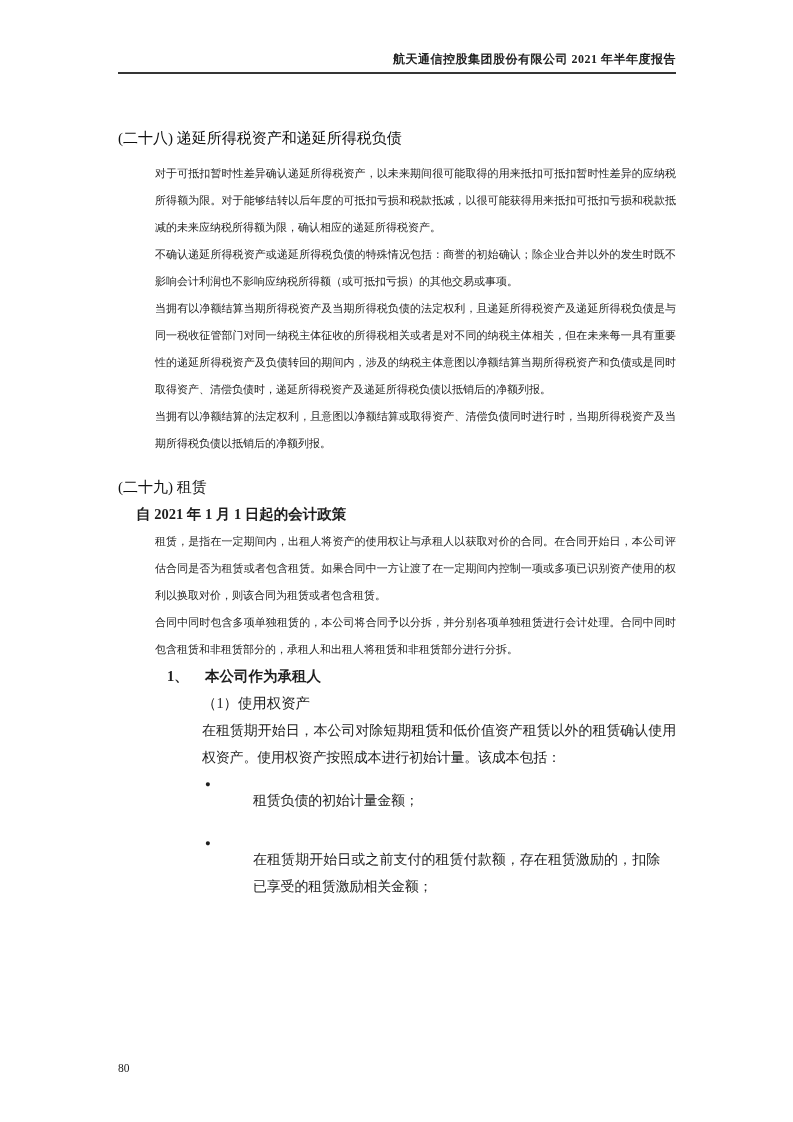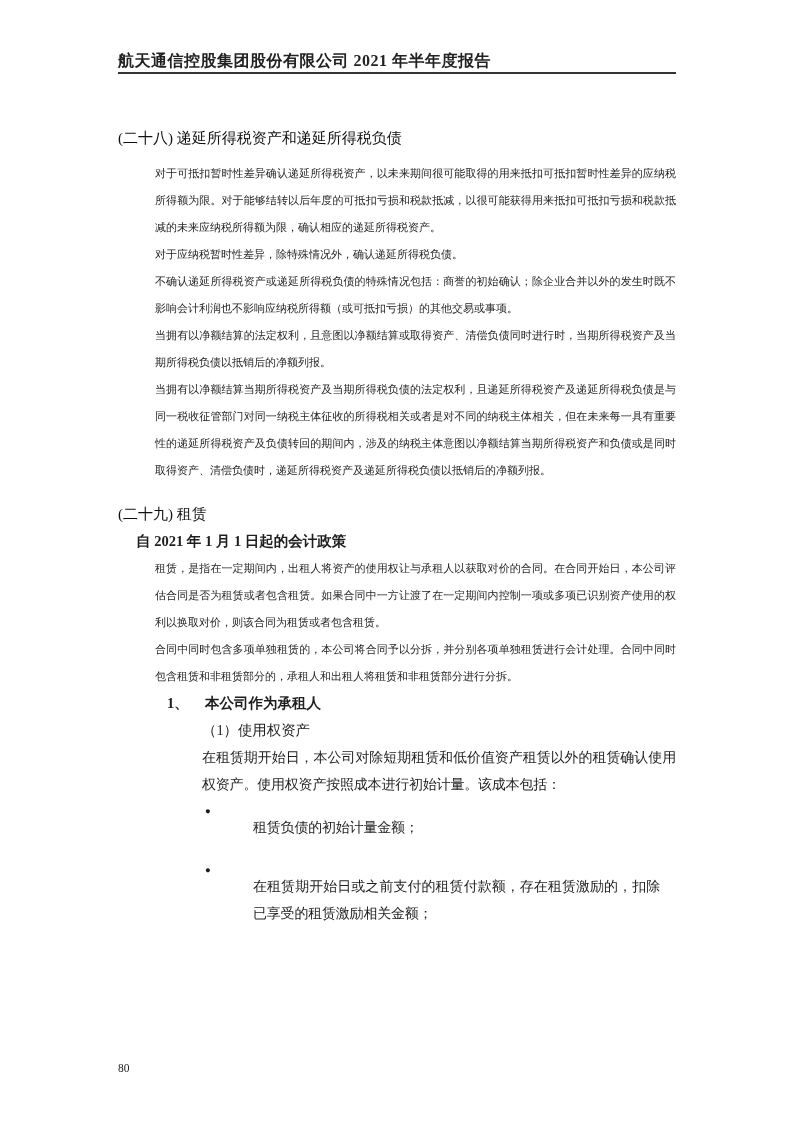--- a/index.html
+++ b/index.html
@@ -9,22 +9,22 @@
     height: 1122px;
     background: #ffffff;
     overflow: hidden;
     font-family: "Liberation Serif", "DejaVu Serif", serif;
     color: #1e1e1e;
   }
   
   .header-title {
     position: absolute;
     top: 51px; left: 118px; width: 558px;
-    text-align: left;
-    font-size: 16px;
+    text-align: right;
+    font-size: 12px;
     font-weight: 700;
     letter-spacing: 0.5px;
     color: #222;
   }
   .header-rule {
     position: absolute;
     top: 72px; left: 118px; width: 558px;
     height: 2.4px;
     background: #353535;
   }
@@ -110,24 +110,23 @@
 
 <div class="page">
 
   <div class="header-title">航天通信控股集团股份有限公司 2021 年半年度报告</div>
   <div class="header-rule"></div>
 
   <div class="content">
 
     <div class="sec-heading">(二十八) 递延所得税资产和递延所得税负债</div>
     <p class="body-para">对于可抵扣暂时性差异确认递延所得税资产，以未来期间很可能取得的用来抵扣可抵扣暂时性差异的应纳税所得额为限。对于能够结转以后年度的可抵扣亏损和税款抵减，以很可能获得用来抵扣可抵扣亏损和税款抵减的未来应纳税所得额为限，确认相应的递延所得税资产。</p>
-    <p class="body-para">对于应纳税暂时性差异，除特殊情况外，确认递延所得税负债。</p>
     <p class="body-para">不确认递延所得税资产或递延所得税负债的特殊情况包括：商誉的初始确认；除企业合并以外的发生时既不影响会计利润也不影响应纳税所得额（或可抵扣亏损）的其他交易或事项。</p>
+    <p class="body-para">当拥有以净额结算当期所得税资产及当期所得税负债的法定权利，且递延所得税资产及递延所得税负债是与同一税收征管部门对同一纳税主体征收的所得税相关或者是对不同的纳税主体相关，但在未来每一具有重要性的递延所得税资产及负债转回的期间内，涉及的纳税主体意图以净额结算当期所得税资产和负债或是同时取得资产、清偿负债时，递延所得税资产及递延所得税负债以抵销后的净额列报。</p>
     <p class="body-para">当拥有以净额结算的法定权利，且意图以净额结算或取得资产、清偿负债同时进行时，当期所得税资产及当期所得税负债以抵销后的净额列报。</p>
-    <p class="body-para">当拥有以净额结算当期所得税资产及当期所得税负债的法定权利，且递延所得税资产及递延所得税负债是与同一税收征管部门对同一纳税主体征收的所得税相关或者是对不同的纳税主体相关，但在未来每一具有重要性的递延所得税资产及负债转回的期间内，涉及的纳税主体意图以净额结算当期所得税资产和负债或是同时取得资产、清偿负债时，递延所得税资产及递延所得税负债以抵销后的净额列报。</p>
 
     <div class="sec-heading second">(二十九) 租赁</div>
     <div class="subheading">自 2021 年 1 月 1 日起的会计政策</div>
     <p class="body-para">租赁，是指在一定期间内，出租人将资产的使用权让与承租人以获取对价的合同。在合同开始日，本公司评估合同是否为租赁或者包含租赁。如果合同中一方让渡了在一定期间内控制一项或多项已识别资产使用的权利以换取对价，则该合同为租赁或者包含租赁。</p>
     <p class="body-para">合同中同时包含多项单独租赁的，本公司将合同予以分拆，并分别各项单独租赁进行会计处理。合同中同时包含租赁和非租赁部分的，承租人和出租人将租赁和非租赁部分进行分拆。</p>
 
     <div class="num-item">
       <span class="num">1、</span>
       <span class="num-title">本公司作为承租人</span>
     </div>

